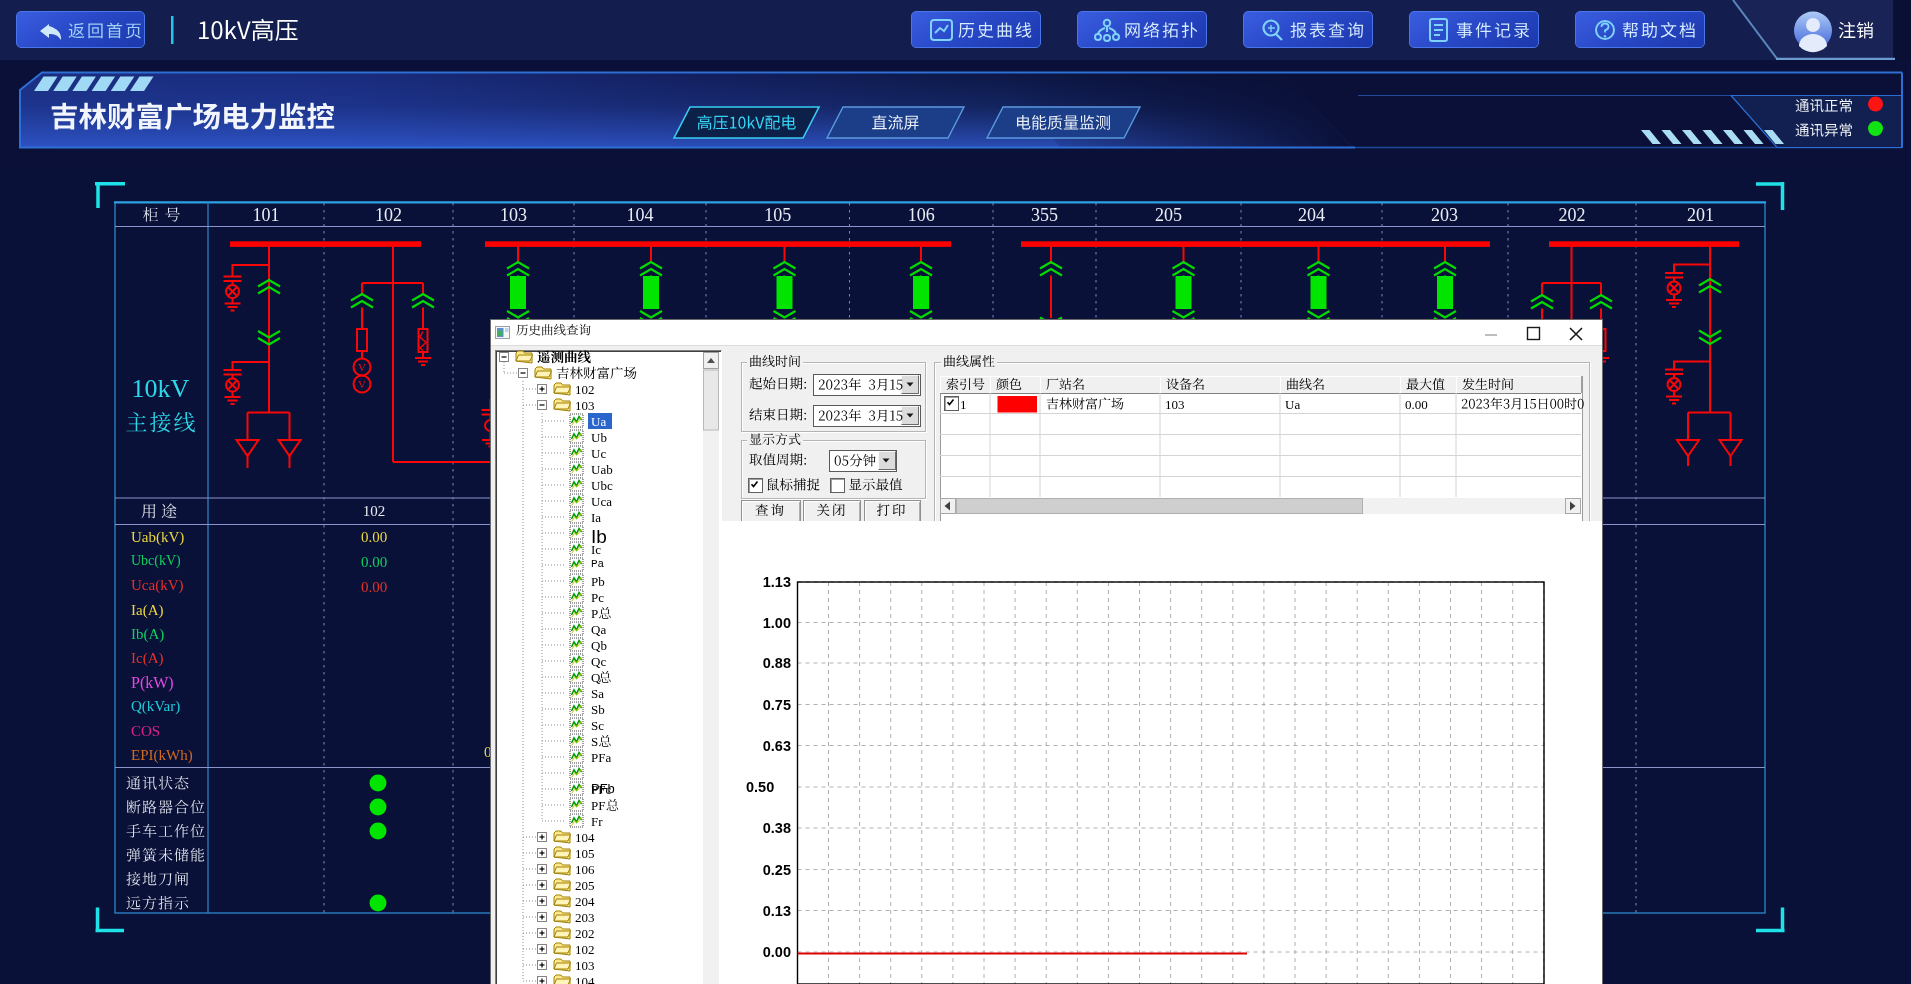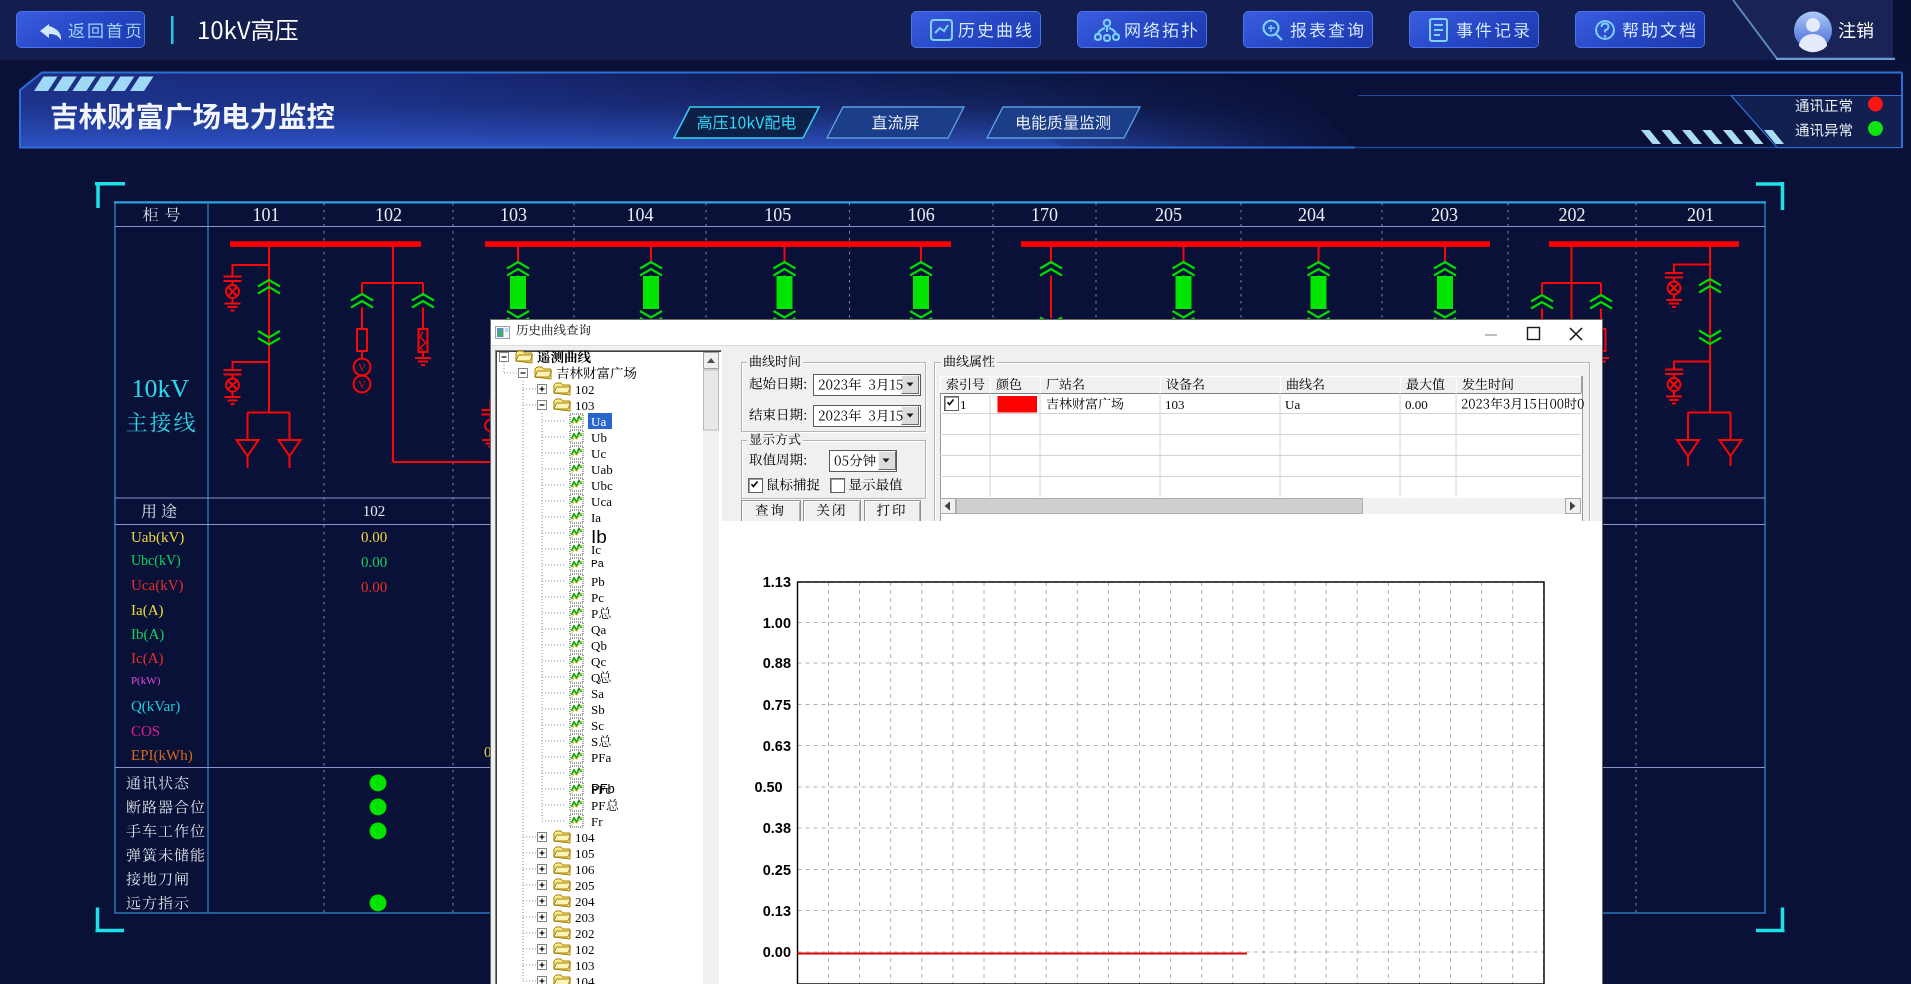--- a/index.html
+++ b/index.html
@@ -305,34 +305,34 @@
     <circle cx="378" cy="807" r="8.5" fill="#00e400"></circle>
     <circle cx="378" cy="831" r="8.5" fill="#00e400"></circle>
     <circle cx="378" cy="903" r="8.5" fill="#00e400"></circle>
   </svg>
 <div class="hnum" style="left:226px;top:205px;width:80px">101</div>
 <div class="hnum" style="left:348.5px;top:205px;width:80px">102</div>
 <div class="hnum" style="left:473.5px;top:205px;width:80px">103</div>
 <div class="hnum" style="left:600px;top:205px;width:80px">104</div>
 <div class="hnum" style="left:737.8px;top:205px;width:80px">105</div>
 <div class="hnum" style="left:881.3px;top:205px;width:80px">106</div>
-<div class="hnum" style="left:1004.5px;top:205px;width:80px">170</div>
+<div class="hnum" style="left:1004.5px;top:205px;width:80px">355</div>
 <div class="hnum" style="left:1128.5px;top:205px;width:80px">205</div>
 <div class="hnum" style="left:1271.5px;top:205px;width:80px">204</div>
 <div class="hnum" style="left:1404.5px;top:205px;width:80px">203</div>
 <div class="hnum" style="left:1532px;top:205px;width:80px">202</div>
 <div class="hnum" style="left:1660.5px;top:205px;width:80px">201</div>
 <div class="lt" style="left:120px;top:374px;width:81px;text-align:center;font-size:26px;color:#2bd9e9;font-family:'Liberation Serif',serif">10kV</div>
 <div class="lt" style="left:131px;top:529px;font-size:15px;color:#ecd73c;font-family:'Liberation Serif',serif">Uab(kV)</div>
 <div class="lt" style="left:131px;top:553.2px;font-size:14px;color:#10d060;font-family:'Liberation Serif',serif">Ubc(kV)</div>
 <div class="lt" style="left:131px;top:577.4000000000001px;font-size:15px;color:#e83028;font-family:'Liberation Serif',serif">Uca(kV)</div>
 <div class="lt" style="left:131px;top:601.6000000000001px;font-size:15px;color:#ecd73c;font-family:'Liberation Serif',serif">Ia(A)</div>
 <div class="lt" style="left:131px;top:625.8000000000002px;font-size:15px;color:#10d060;font-family:'Liberation Serif',serif">Ib(A)</div>
 <div class="lt" style="left:131px;top:650.0000000000002px;font-size:15px;color:#e83028;font-family:'Liberation Serif',serif">Ic(A)</div>
-<div class="lt" style="left:131px;top:674.2000000000003px;font-size:11px;color:#e24ae2;font-family:'Liberation Serif',serif">P(kW)</div>
+<div class="lt" style="left:131px;top:674.2000000000003px;font-size:16px;color:#e24ae2;font-family:'Liberation Serif',serif">P(kW)</div>
 <div class="lt" style="left:131px;top:698.4000000000003px;font-size:15px;color:#1ecbd8;font-family:'Liberation Serif',serif">Q(kVar)</div>
 <div class="lt" style="left:131px;top:722.6000000000004px;font-size:15px;color:#e0218f;font-family:'Liberation Serif',serif">COS</div>
 <div class="lt" style="left:131px;top:746.8000000000004px;font-size:15px;color:#d2691e;font-family:'Liberation Serif',serif">EPI(kWh)</div>
 <div class="lt" style="left:350px;top:503px;width:48px;text-align:center;font-size:15px;color:#e6eaf2;font-family:'Liberation Serif',serif">102</div>
 <div class="lt" style="left:350px;top:529px;width:48px;text-align:center;font-size:15px;color:#ecd73c;font-family:'Liberation Serif',serif">0.00</div>
 <div class="lt" style="left:350px;top:554px;width:48px;text-align:center;font-size:15px;color:#10d060;font-family:'Liberation Serif',serif">0.00</div>
 <div class="lt" style="left:350px;top:579px;width:48px;text-align:center;font-size:15px;color:#e83028;font-family:'Liberation Serif',serif">0.00</div>
 <div class="lt" style="left:484px;top:744px;font-size:15px;color:#ecd73c;font-family:'Liberation Serif',serif">0.00</div>
 <svg class="abs" style="left:0;top:0;z-index:3;pointer-events:none" width="1911" height="984" viewBox="0 0 1911 984">
     <defs>
@@ -881,21 +881,21 @@
       <line x1="1021.7" y1="262" x2="1021.7" y2="664" stroke="#b0b0b0" stroke-width="1" stroke-dasharray="4 4"></line>
       <line x1="1052.8" y1="262" x2="1052.8" y2="664" stroke="#b0b0b0" stroke-width="1" stroke-dasharray="4 4"></line>
       <rect x="306.5" y="262" width="746.5" height="402" fill="none" stroke="#000" stroke-width="1.4"></rect>
       <line x1="306.5" y1="633.5" x2="756" y2="633.5" stroke="#dd0000" stroke-width="1.8"></line>
     </svg>
     <div class="lt" style="left:255px;top:254px;width:45px;text-align:right;font-size:14.5px;font-weight:bold;color:#000;font-family:'Liberation Sans',sans-serif">1.13</div>
     <div class="lt" style="left:255px;top:294.5px;width:45px;text-align:right;font-size:14.5px;font-weight:bold;color:#000;font-family:'Liberation Sans',sans-serif">1.00</div>
     <div class="lt" style="left:255px;top:335px;width:45px;text-align:right;font-size:14.5px;font-weight:bold;color:#000;font-family:'Liberation Sans',sans-serif">0.88</div>
     <div class="lt" style="left:255px;top:376.5px;width:45px;text-align:right;font-size:14.5px;font-weight:bold;color:#000;font-family:'Liberation Sans',sans-serif">0.75</div>
     <div class="lt" style="left:255px;top:417.5px;width:45px;text-align:right;font-size:14.5px;font-weight:bold;color:#000;font-family:'Liberation Sans',sans-serif">0.63</div>
-    <div class="lt" style="left:255px;top:459px;width:45px;text-align:center;font-size:14.5px;font-weight:bold;color:#000;font-family:'Liberation Sans',sans-serif">0.50</div>
+    <div class="lt" style="left:255px;top:459px;width:45px;text-align:left;font-size:14.5px;font-weight:bold;color:#000;font-family:'Liberation Sans',sans-serif">0.50</div>
     <div class="lt" style="left:255px;top:500px;width:45px;text-align:right;font-size:14.5px;font-weight:bold;color:#000;font-family:'Liberation Sans',sans-serif">0.38</div>
     <div class="lt" style="left:255px;top:541.5px;width:45px;text-align:right;font-size:14.5px;font-weight:bold;color:#000;font-family:'Liberation Sans',sans-serif">0.25</div>
     <div class="lt" style="left:255px;top:582.5px;width:45px;text-align:right;font-size:14.5px;font-weight:bold;color:#000;font-family:'Liberation Sans',sans-serif">0.13</div>
     <div class="lt" style="left:255px;top:624px;width:45px;text-align:right;font-size:14.5px;font-weight:bold;color:#000;font-family:'Liberation Sans',sans-serif">0.00</div>
   </div>
 <svg class="abs" style="left:0;top:0;z-index:7;pointer-events:none" width="1911" height="984" viewBox="0 0 1911 984">
     <defs>
       <path id="p0" d="M618 -677 514 -688V-570L512 -486H264L273 -456H511C499 -265 442 -68 195 61L206 77C498 -40 564 -254 579 -456H812C802 -218 782 -60 750 -29C740 -20 731 -18 712 -18C690 -18 620 -24 578 -28V-10C615 -4 655 6 671 16C684 27 688 45 688 65C732 65 770 53 798 25C842 -21 867 -184 876 -449C897 -450 910 -456 917 -464L841 -527L802 -486H581L583 -567V-651C608 -654 615 -664 618 -677ZM866 -810 819 -751H235L156 -787V-483C156 -293 142 -95 29 63L44 73C209 -81 222 -307 222 -484V-721H927C941 -721 951 -726 954 -737C921 -768 866 -810 866 -810Z"></path>
       <path id="p1" d="M470 -834V-659H222L150 -692V-285H161C187 -285 215 -300 215 -307V-367H469C463 -285 444 -214 405 -153C348 -195 303 -247 271 -310L255 -298C286 -226 328 -168 380 -119C314 -41 207 18 43 61L48 80C226 44 344 -11 419 -86C537 5 697 53 897 77C905 44 927 22 957 16L958 5C755 -9 580 -45 451 -122C504 -190 528 -272 534 -367H793V-295H803C825 -295 858 -310 859 -316V-618C879 -622 895 -629 901 -637L820 -700L783 -659H536V-796C561 -800 569 -810 572 -823ZM793 -631V-396H536V-416V-631ZM215 -396V-631H470V-415V-396Z"></path>
       <path id="p2" d="M342 -579V-327H169V-579ZM104 -608V76H115C145 76 169 60 169 52V0H821V71H830C854 71 885 54 887 46V-566C906 -570 923 -578 929 -587L848 -650L811 -608H643V-790C667 -794 676 -804 679 -818L579 -829V-608H406V-790C430 -794 439 -804 442 -818L342 -829V-608H176L104 -642ZM406 -579H579V-327H406ZM342 -30H169V-298H342ZM406 -30V-298H579V-30ZM643 -579H821V-327H643ZM643 -30V-298H821V-30Z"></path>

